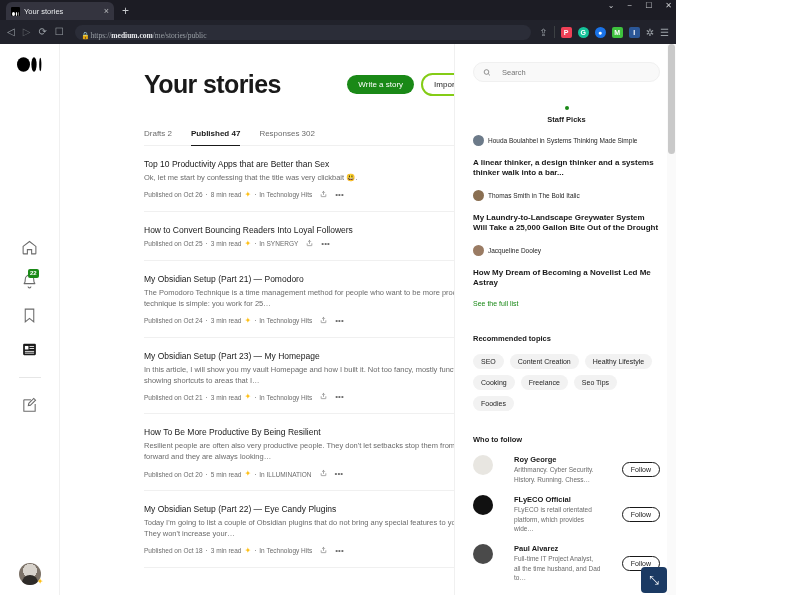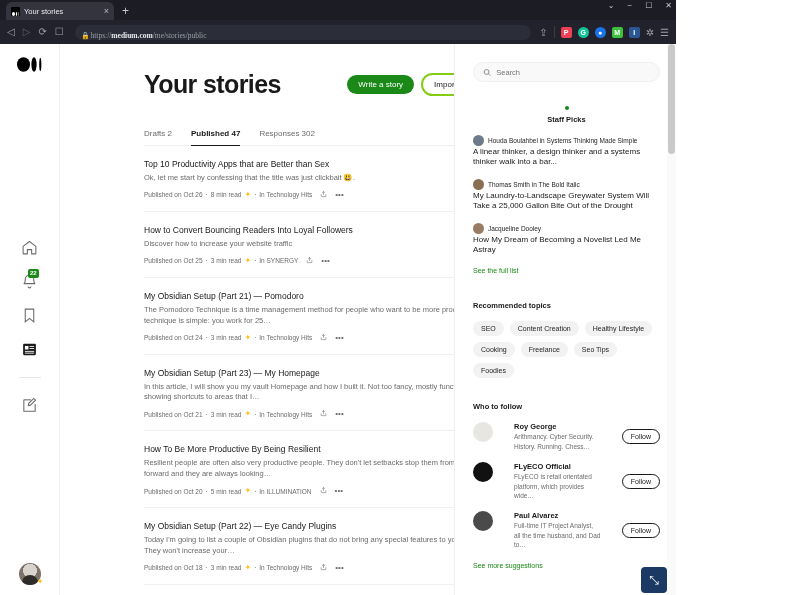--- a/index.html
+++ b/index.html
@@ -118,33 +118,33 @@
   .meta-ico { color: #6b6b6b; font-size: 8px; margin-left: 5px; cursor: pointer; line-height: 1; }
   .meta-pub { cursor: pointer; }
 
   
   .side {
     width: 222px; flex: 0 0 222px; border-left: 1px solid #f0f0f0;
     padding: 18px 16px 0 18px; overflow: hidden;
   }
   .search {
     height: 20px; background: #f9f9f9; border: 1px solid #f0f0f0; border-radius: 99px;
-    display: flex; align-items: center; gap: 5px; padding: 0 9px;
+    display: flex; align-items: center; gap: 11px; padding: 0 9px;
   }
   .search input {
     border: none; background: transparent; outline: none; font-size: 7.5px;
     color: #6b6b6b; font-family: inherit; width: 100%;
   }
   .side-h { font-size: 7.5px; font-weight: bold; color: #191919; }
   .sp-head { display: flex; align-items: center; gap: 5px; margin-top: 24px; flex-direction: column; }
   .dot-green { width: 4px; height: 4px; border-radius: 50%; background: #1a8917; }
   .pick { margin-top: 11px; }
   .pick-by { display: flex; align-items: center; gap: 4px; font-size: 6.5px; color: #242424; }
   .av { width: 11px; height: 11px; border-radius: 50%; flex: 0 0 auto; }
-  .pick-title { font-size: 8px; font-weight: normal; color: #191919; line-height: 1.3; margin-top: 1px; cursor: pointer; }
+  .pick-title { font-size: 8px; font-weight: bold; color: #191919; line-height: 1.3; margin-top: 12px; cursor: pointer; }
   .link-green { font-size: 7px; color: #1a8917; margin-top: 12px; display: inline-block; cursor: pointer; }
   .topics { display: flex; flex-wrap: wrap; gap: 6px; margin-top: 11px; }
   .chip {
     background: #f2f2f2; border-radius: 99px; font-size: 7px; color: #242424;
     padding: 4px 8px; cursor: pointer;
   }
   .follow-row { display: flex; align-items: flex-start; gap: 21px; margin-top: 11px; }
   .f-av { width: 20px; height: 20px; border-radius: 50%; flex: 0 0 auto; }
   .f-body { flex: 1; min-width: 0; }
   .f-name { font-size: 7.5px; font-weight: bold; color: #191919; cursor: pointer; }
@@ -287,39 +287,38 @@
 
         <div class="tabs">
           <div class="tab-item">Drafts 2</div>
           <div class="tab-item active">Published 47</div>
           <div class="tab-item">Responses 302</div>
         </div>
 
         <div id="story-list">
             <div class="story">
               <div class="story-title">Top 10 Productivity Apps that are Better than Sex</div>
-              <div class="story-sub">Ok, let me start by confessing that the title was just clickbait 😃.</div>
+              <div class="story-sub">Ok, let me start by confessing that the title was very clickbait 😃.</div>
               <div class="story-meta">
                 <span class="meta-pub">Published on Oct 26</span>
                 <span>·</span>
                 <span>8 min read</span>
                 <span class="star">✦</span>
                 <span>·</span>
                 <span>In Technology Hits</span>
                 <span class="meta-ico"><svg width="7" height="8" viewBox="0 0 24 24" fill="none" stroke="#6b6b6b" stroke-width="2">
                     <path d="M12 15V3"></path>
                     <path d="m7 8 5-5 5 5"></path>
                     <path d="M4 13v7a1 1 0 0 0 1 1h14a1 1 0 0 0 1-1v-7"></path>
                   </svg></span>
                 <span class="meta-ico">•••</span>
               </div>
             </div>
             <div class="story">
               <div class="story-title">How to Convert Bouncing Readers Into Loyal Followers</div>
-              <div class="story-sub">Discover how to increase your website traffic</div>
               <div class="story-meta">
                 <span class="meta-pub">Published on Oct 25</span>
                 <span>·</span>
                 <span>3 min read</span>
                 <span class="star">✦</span>
                 <span>·</span>
                 <span>In SYNERGY</span>
                 <span class="meta-ico"><svg width="7" height="8" viewBox="0 0 24 24" fill="none" stroke="#6b6b6b" stroke-width="2">
                     <path d="M12 15V3"></path>
                     <path d="m7 8 5-5 5 5"></path>

